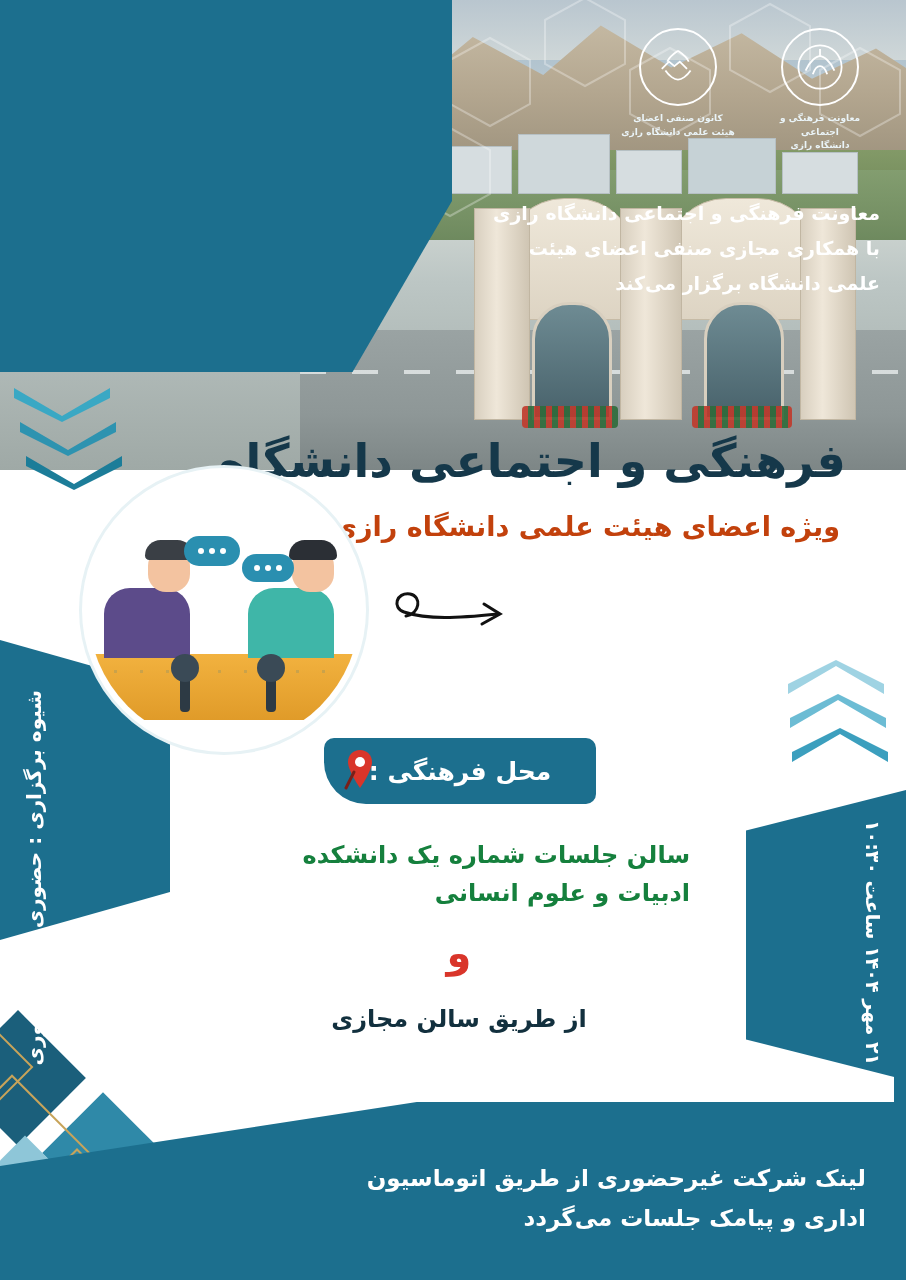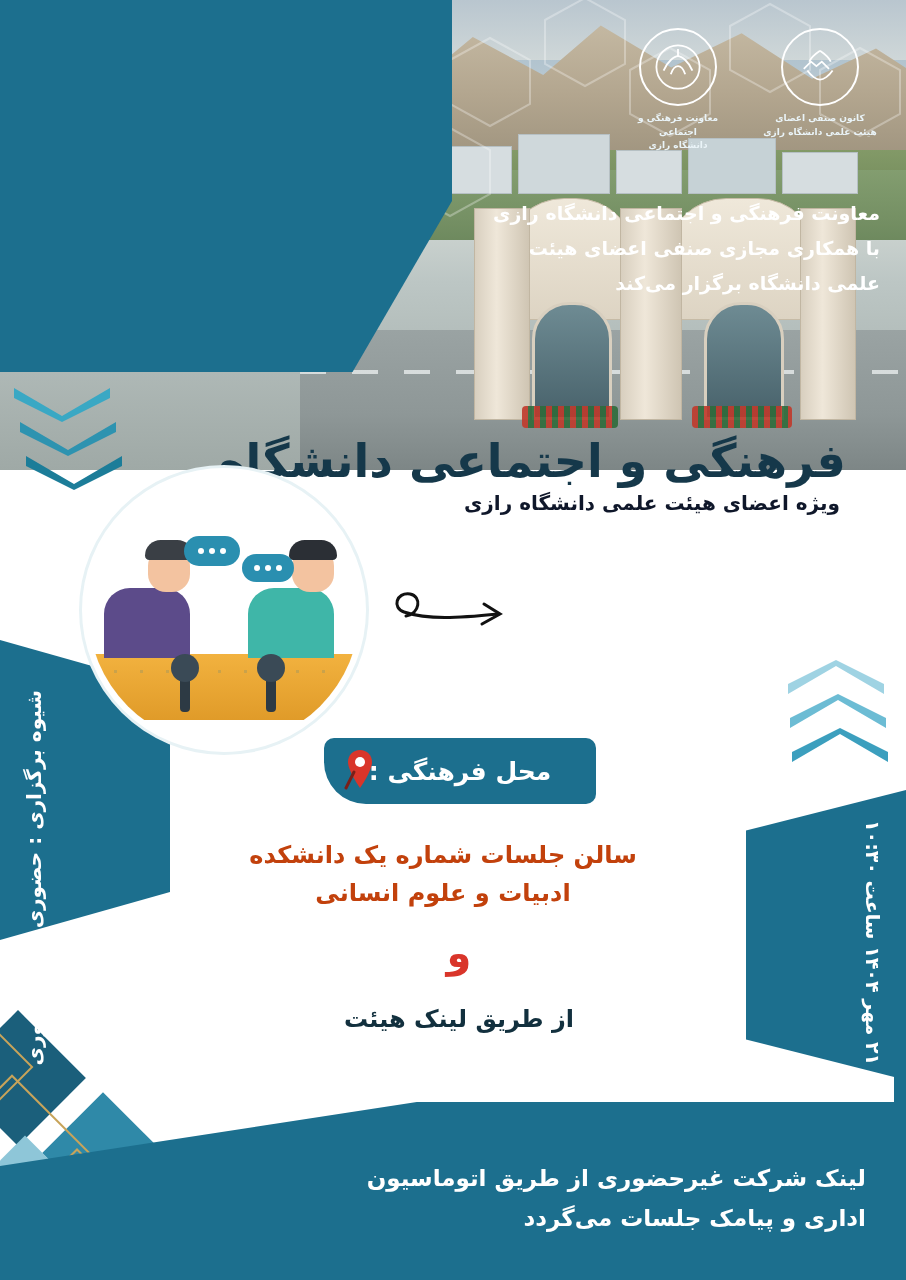--- a/index.html
+++ b/index.html
@@ -149,21 +149,21 @@
   }
   .title-1 {
     font-size: 46px; font-weight: bold; color: #15384a; letter-spacing: -1px;
     line-height: 1.25; white-space: nowrap;
   }
   .title-2 {
     font-size: 46px; font-weight: bold; color: #15384a; letter-spacing: -1px;
     line-height: 1.25; margin-top: 8px; white-space: nowrap;
   }
   .subtitle {
-    font-size: 20px; font-weight: bold; color: #0f172a; 
+    font-size: 27px; font-weight: bold; color: #c2410c; margin-top: 20px;
     padding-right: 6px;
   }
   .arrow-doodle {
     position: absolute; right: 398px; top: 578px; width: 120px; height: 60px; z-index: 7;
   }
 
   
   .illus {
     position: absolute; left: 82px; top: 468px; width: 272px; height: 272px;
     border-radius: 50%; background: #ffffff; border: 6px solid #ffffff;
@@ -232,22 +232,22 @@
   .venue-badge {
     position: absolute; right: 310px; top: 738px; width: 272px; height: 66px;
     background: #1c6f8e; border-radius: 10px 10px 10px 42px;
     display: flex; align-items: center; justify-content: center;
     color: #ffffff; font-weight: bold; font-size: 25px; z-index: 6;
   }
   .pin {
     position: absolute; left: 12px; top: 8px; width: 48px; height: 48px; z-index: 7;
   }
   .venue-lines {
-    position: absolute; right: 248px; top: 836px; width: 430px; text-align: center;
-    color: #c2410c; font-weight: bold; font-size: 24px; line-height: 1.6; z-index: 6;
+    position: absolute; right: 216px; top: 836px; width: 430px; 
+    color: #15803d; font-weight: bold; font-size: 24px; line-height: 1.6; z-index: 6;
   }
   .venue-and {
     position: absolute; right: 232px; top: 930px; width: 430px; text-align: center;
     color: #d9352a; font-weight: bold; font-size: 40px; z-index: 6;
   }
   .venue-online {
     position: absolute; right: 232px; top: 1005px; width: 430px; text-align: center;
     color: #12303e; font-weight: bold; font-size: 24px; z-index: 6;
   }
 
@@ -322,43 +322,43 @@
     </svg>
   </div>
 
   <div class="header-panel"></div>
 
   <div class="logos">
     <div class="logo-block">
       <div class="logo-mark">
         <svg viewBox="0 0 60 60">
           <g fill="none" stroke="#ffffff" stroke-width="2">
+            <path d="M12 32l8-8 6 5 6-5 8 8"></path>
+            <path d="M16 34c4 6 10 10 14 10s10-4 14-10"></path>
+            <path d="M30 12c-6 4-10 8-12 12"></path>
+            <path d="M30 12c6 4 10 8 12 12"></path>
+          </g>
+        </svg>
+      </div>
+      <div class="logo-cap" style="white-space:pre-line;">کانون صنفی اعضای
+هیئت علمی دانشگاه رازی</div>
+    </div>
+    <div class="logo-block">
+      <div class="logo-mark">
+        <svg viewBox="0 0 60 60">
+          <g fill="none" stroke="#ffffff" stroke-width="2">
             <circle cx="30" cy="30" r="24"></circle>
             <path d="M14 34c4-10 12-16 16-16s12 6 16 16"></path>
             <path d="M22 38c2-6 5-9 8-9s6 3 8 9"></path>
             <path d="M30 18v-8"></path>
           </g>
         </svg>
       </div>
       <div class="logo-cap" style="white-space:pre-line;">معاونت فرهنگی و اجتماعی
 دانشگاه رازی</div>
-    </div>
-    <div class="logo-block">
-      <div class="logo-mark">
-        <svg viewBox="0 0 60 60">
-          <g fill="none" stroke="#ffffff" stroke-width="2">
-            <path d="M12 32l8-8 6 5 6-5 8 8"></path>
-            <path d="M16 34c4 6 10 10 14 10s10-4 14-10"></path>
-            <path d="M30 12c-6 4-10 8-12 12"></path>
-            <path d="M30 12c6 4 10 8 12 12"></path>
-          </g>
-        </svg>
-      </div>
-      <div class="logo-cap" style="white-space:pre-line;">کانون صنفی اعضای
-هیئت علمی دانشگاه رازی</div>
     </div>
   </div>
 
   <div class="header-text">معاونت فرهنگی و اجتماعی دانشگاه رازی با همکاری مجازی صنفی اعضای هیئت علمی دانشگاه برگزار می‌کند</div>
 
   <div class="chevrons-down">
     <div class="chev" style="top:0;left:0;">
       <svg viewBox="0 0 96 34">
         <polygon points="0,0 48,28 96,0 96,10 48,34 0,10" fill="#3aa8c4"></polygon>
       </svg>
@@ -445,21 +445,21 @@
     <svg class="pin" viewBox="0 0 48 48">
       <path d="M24 4c-7 0-12 5-12 12 0 9 12 26 12 26s12-17 12-26c0-7-5-12-12-12z" fill="#d9352a"></path>
       <circle cx="24" cy="16" r="5" fill="#ffffff"></circle>
       <path d="M18 26 L10 42" stroke="#7a1f18" stroke-width="3" stroke-linecap="round" fill="none"></path>
     </svg>
   </div>
 
   <div class="venue-lines" style="white-space:pre-line;">سالن جلسات شماره یک دانشکده
 ادبیات و علوم انسانی</div>
   <div class="venue-and">و</div>
-  <div class="venue-online">از طریق لینک هیئت</div>
+  <div class="venue-online">از طریق سالن مجازی</div>
 
   <div class="decor">
     <span class="dia filled-dark" style="left:30px;  top:40px;  width:96px;  height:96px;"></span>
     <span class="dia filled-mid" style="left:120px; top:120px; width:86px;  height:86px;"></span>
     <span class="dia filled-lite" style="left:50px;  top:160px; width:70px;  height:70px;"></span>
     <span class="dia filled-dark" style="left:150px; top:210px; width:92px;  height:92px;"></span>
     <span class="dia outline-gold" style="left:10px;  top:110px; width:120px; height:120px;"></span>
     <span class="dia outline-gold" style="left:60px;  top:190px; width:150px; height:150px;"></span>
     <span class="dia outline-gold" style="left:-20px; top:30px;  width:90px;  height:90px;"></span>
   </div>

